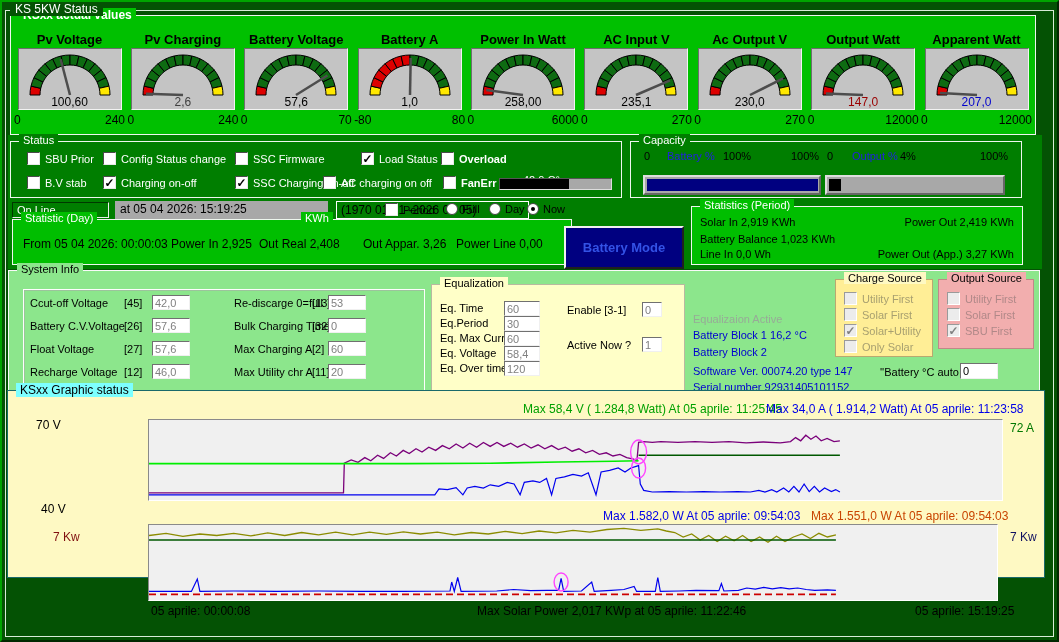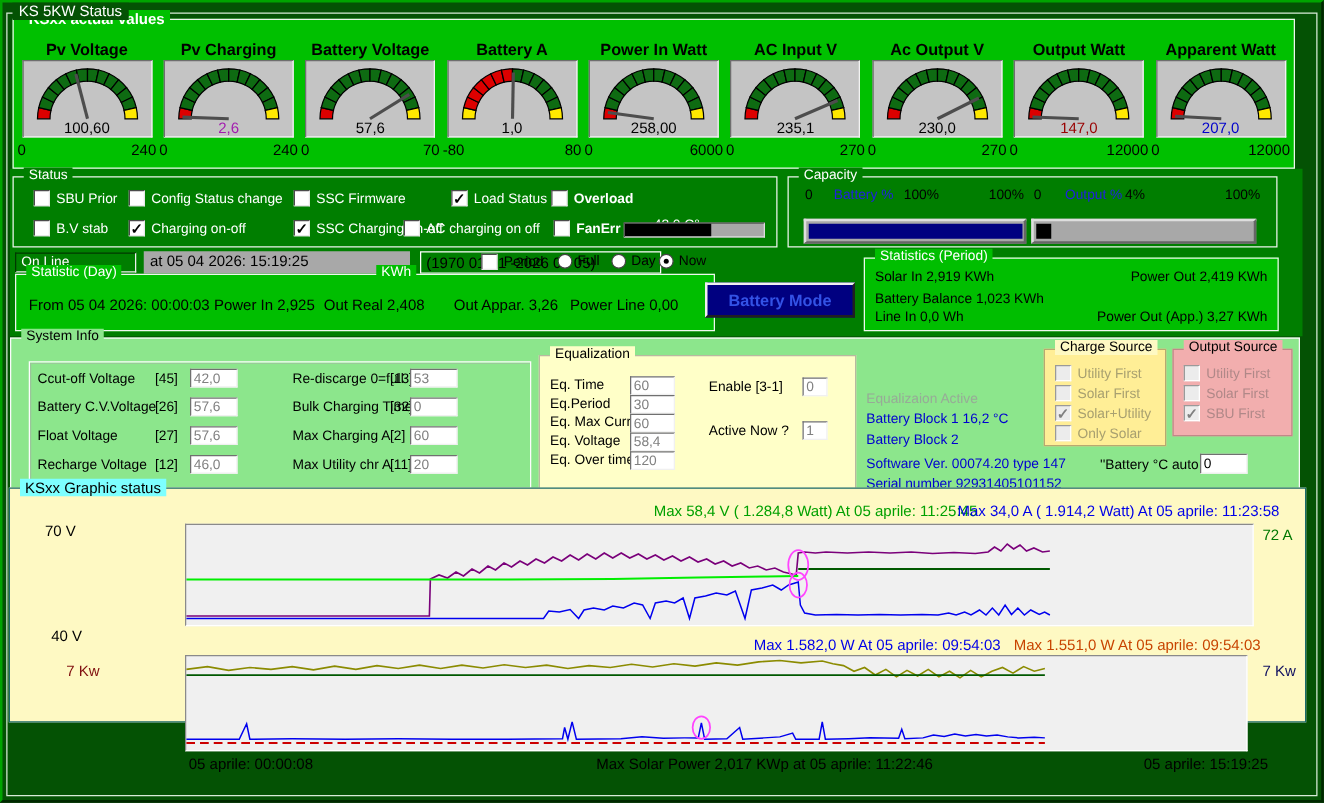--- a/index.html
+++ b/index.html
@@ -92,21 +92,21 @@
               <path d="M32.64,9.96 A40,40 0 0 1 41.10,7.00 L43.32,16.75 A30,30 0 0 0 36.98,18.97 Z" fill="#0e6b12" stroke="#000" stroke-width="1"></path>
               <path d="M41.10,7.00 A40,40 0 0 1 50.00,6.00 L50.00,16.00 A30,30 0 0 0 43.32,16.75 Z" fill="#0e6b12" stroke="#000" stroke-width="1"></path>
               <path d="M50.00,6.00 A40,40 0 0 1 58.90,7.00 L56.68,16.75 A30,30 0 0 0 50.00,16.00 Z" fill="#0e6b12" stroke="#000" stroke-width="1"></path>
               <path d="M58.90,7.00 A40,40 0 0 1 67.36,9.96 L63.02,18.97 A30,30 0 0 0 56.68,16.75 Z" fill="#0e6b12" stroke="#000" stroke-width="1"></path>
               <path d="M67.36,9.96 A40,40 0 0 1 74.94,14.73 L68.70,22.55 A30,30 0 0 0 63.02,18.97 Z" fill="#0e6b12" stroke="#000" stroke-width="1"></path>
               <path d="M74.94,14.73 A40,40 0 0 1 81.27,21.06 L73.45,27.30 A30,30 0 0 0 68.70,22.55 Z" fill="#0e6b12" stroke="#000" stroke-width="1"></path>
               <path d="M81.27,21.06 A40,40 0 0 1 86.04,28.64 L77.03,32.98 A30,30 0 0 0 73.45,27.30 Z" fill="#0e6b12" stroke="#000" stroke-width="1"></path>
               <path d="M86.04,28.64 A40,40 0 0 1 89.00,37.10 L79.25,39.32 A30,30 0 0 0 77.03,32.98 Z" fill="#0e6b12" stroke="#000" stroke-width="1"></path>
               <path d="M89.00,37.10 A40,40 0 0 1 90.00,46.00 L80.00,46.00 A30,30 0 0 0 79.25,39.32 Z" fill="#ffe800" stroke="#000" stroke-width="1"></path>
               <line x1="50" y1="46" x2="13.0" y2="44.7" stroke="#4d4d4d" stroke-width="2.5"></line>
-            </svg><div class="gauge-value" style="color: #a21caf;">2,6</div></div>
+            </svg><div class="gauge-value" style="color: #404040;">2,6</div></div>
           <div class="gauge-range">
             <span>0</span>
             <span>240</span>
           </div>
         </div>
         <div class="gauge">
           <div class="gauge-title">Battery Voltage</div>
           <div class="gauge-panel"><svg width="100" height="58">
               <path d="M10.00,46.00 A40,40 0 0 1 11.00,37.10 L20.75,39.32 A30,30 0 0 0 20.00,46.00 Z" fill="#dd0000" stroke="#000" stroke-width="1"></path>
               <path d="M11.00,37.10 A40,40 0 0 1 13.96,28.64 L22.97,32.98 A30,30 0 0 0 20.75,39.32 Z" fill="#0e6b12" stroke="#000" stroke-width="1"></path>
@@ -370,21 +370,21 @@
 
   <div class="grp" style="left:10px;top:217px;width:560px;height:46px;background:#00be00;">
     <div class="legend" style="background:#00be00;">Statistic (Day)</div>
     <div class="legend" style="background:#00be00;left:288px;">KWh</div>
     <span class="txt txt12" style="left:10px;top:17px;">From  05 04 2026: 00:00:03 Power In 2,925</span>
     <span class="txt txt12" style="left:246px;top:17px;">Out Real 2,408</span>
     <span class="txt txt12" style="left:350px;top:17px;">Out Appar.  3,26</span>
     <span class="txt txt12" style="left:443px;top:17px;">Power Line 0,00</span>
   </div>
 
-  <button class="abs" style="left:562px;top:224px;width:120px;height:28px;background:#000080;
+  <button class="abs" style="left:562px;top:224px;width:120px;height:43px;background:#000080;
           border:2px solid;border-color:#f0f0f0 #202020 #202020 #f0f0f0;color:#3352e6;font-weight:bold;
           font-size:13px;font-family:'Liberation Sans',sans-serif;cursor:pointer;">Battery Mode</button>
 
   <div class="grp" style="left:689px;top:204px;width:332px;height:59px;background:#00be00;">
     <div class="legend" style="background:#00be00;">Statistics (Period)</div>
     <span class="txt" style="left:8px;top:9px;">Solar In 2,919 KWh</span>
     <span class="txt" style="right:8px;top:9px;left:auto;">Power Out 2,419 KWh</span>
     <span class="txt" style="left:8px;top:26px;">Battery Balance     1,023 KWh</span>
     <span class="txt" style="left:8px;top:41px;">Line In 0,0 Wh</span>
     <span class="txt" style="right:8px;top:41px;left:auto;">Power Out (App.) 3,27 KWh</span>

